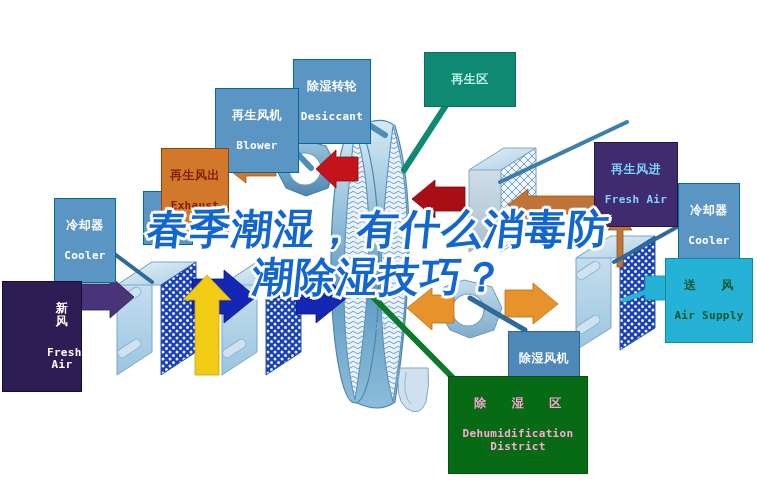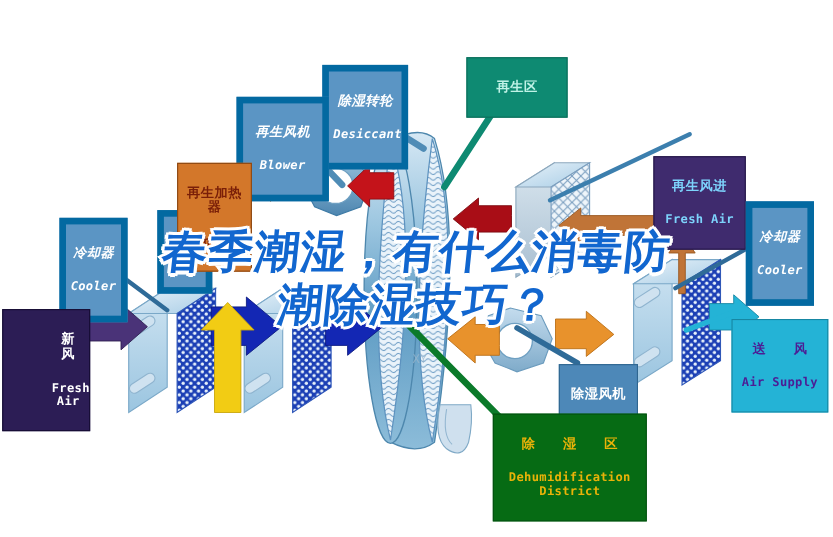--- a/index.html
+++ b/index.html
@@ -42,29 +42,29 @@
     letter-spacing: 0.5px;
   }
   .label-box .en {
     display: block;
     font-family: "DejaVu Sans Mono", monospace;
     font-weight: bold;
     font-size: 11px;
     letter-spacing: 0.3px;
   }
 
-  .lb-blue       { background: #5b95c4; border: 6px solid #0369a1; color: #ffffff; font-style: italic; }
+  .lb-blue       { background: #5b95c4; border: 1px solid #0369a1; color: #ffffff; }
   .lb-bluedark   { background: #4d88b8; border: 1px solid #2f6690; color: #ffffff; }
   .lb-teal       { background: #0e8a72; border: 1px solid #0a6c59; color: #bff2e6; }
   .lb-orange     { background: #d3772a; border: 1px solid #8a4612; color: #7a1f08; }
   .lb-purple     { background: #3f2b6e; border: 1px solid #241646; color: #7dd3fc; }
   .lb-purple2    { background: #2c1d55; border: 1px solid #160d33; color: #ffffff; padding-left: 44px; }
   .lb-yellow     { background: #f2cc14; border: 1px solid #3d7a2e; color: #111111; }
-  .lb-green      { background: #066b14; border: 1px solid #045210; color: #eab308; }
-  .lb-cyan       { background: #24b3d6; border: 1px solid #1687a3; color: #4c1d95; margin-top: 32px; }
+  .lb-green      { background: #066b14; border: 1px solid #045210; color: #f9a8d4; }
+  .lb-cyan       { background: #24b3d6; border: 1px solid #1687a3; color: #14532d; }
 
   
   #title-overlay {
     position: absolute;
     left: 0;
     top: 205px;
     width: 757px;
     text-align: center;
     z-index: 90;
     pointer-events: none;
@@ -290,21 +290,21 @@
     <span class="cn">除湿转轮</span>
     <span class="en">Desiccant</span>
   </div>
 
   <div class="label-box lb-blue" style="left:215px; top:88px; width:84px;">
     <span class="cn">再生风机</span>
     <span class="en">Blower</span>
   </div>
 
   <div class="label-box lb-orange" style="left:161px; top:148px; width:68px;">
-    <span class="cn">再生加热器</span>
+    <span class="cn">再生风出</span>
     <span class="en">Exhaust</span>
   </div>
 
   <div class="label-box lb-teal" style="left:424px; top:52px; width:92px;">
     <span class="cn">再生区</span>
   </div>
 
 
   <div class="label-box lb-purple" style="left:594px; top:142px; width:84px;">
     <span class="cn">再生风进</span>

